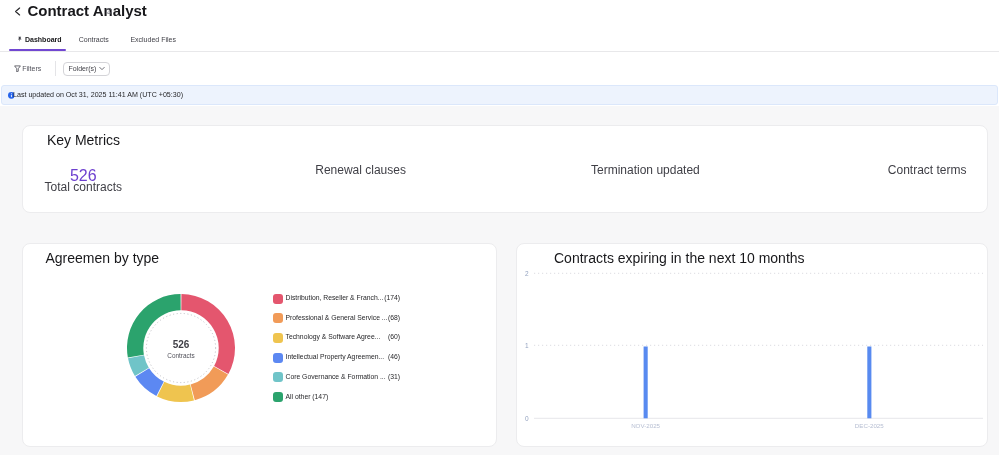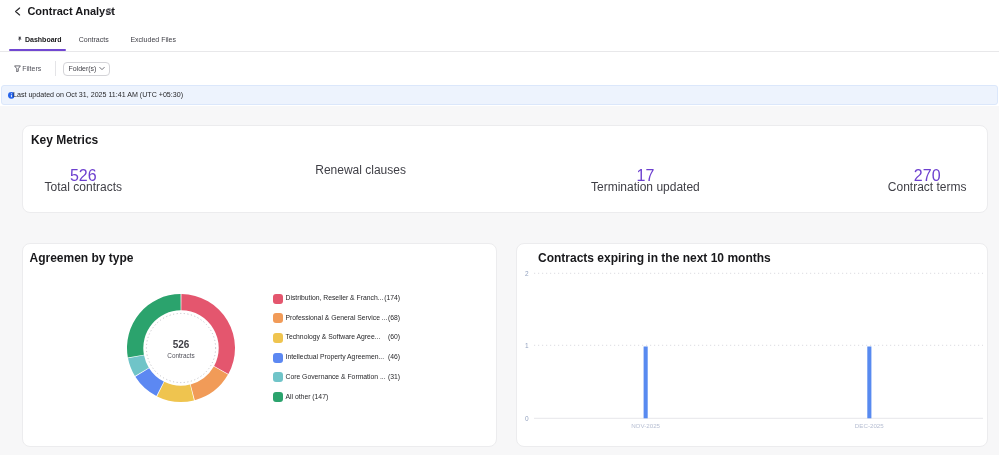--- a/index.html
+++ b/index.html
@@ -1,35 +1,35 @@
 <!DOCTYPE html>
 <html><head>
 <meta charset="utf-8">
 <style>
 * { margin:0; padding:0; box-sizing:border-box; }
 html,body { font-family:"Liberation Sans", sans-serif; }
 body { width:999px; height:455px; background:#ffffff; position:relative; overflow:hidden; }
 .abs { position:absolute; }
 .card { position:absolute; background:#ffffff; border:1px solid #ececee; border-radius:8px; }
-.ctitle { position:absolute; font-size:12px; font-weight:700; color:#18181b; line-height:8px; }
+.ctitle { position:absolute; font-size:14px; font-weight:400; color:#18181b; line-height:8px;margin-left:16px; }
 .lgrow { position:relative; height:19.7px; }
 .lgsw { position:absolute; left:0; top:5px; width:10px; height:10px; border-radius:3px; }
 .lgtx { position:absolute; left:12.5px; top:5.5px; font-size:6.8px; color:#27272a; white-space:nowrap; }
 .lgct { position:absolute; right:0; top:5.5px; font-size:6.8px; color:#27272a; }
 .mnum { font-size:16px; color:#6d40cf; line-height:17px; }
 .mlab { font-size:12px; color:#3f3f46; line-height:9px; margin-top:-0.8px; }
 .metric { position:absolute; width:140px; text-align:center; top:166.5px; }
 </style>
 </head>
 <body>
 
 <svg class="abs" style="left:13.6px;top:6.6px;" width="7" height="9" viewBox="0 0 7 9">
   <polyline points="5.6,1 1.6,4.5 5.6,8" fill="none" stroke="#27272a" stroke-width="1.15" stroke-linecap="round" stroke-linejoin="round"></polyline>
 </svg>
-<div class="abs" style="left:27.4px;top:6.4px;font-size:11px;font-weight:700;color:#18181b;line-height:10px;">Contract Analyst</div>
+<div class="abs" style="left:27.4px;top:6.4px;font-size:15px;font-weight:700;color:#18181b;line-height:10px;">Contract Analyst</div>
 <svg class="abs" style="left:106.3px;top:7.8px;" width="6" height="6" viewBox="0 0 8 8">
   <circle cx="4" cy="4" r="3.5" fill="none" stroke="#71717a" stroke-width="1"></circle>
   <rect x="3.5" y="3.5" width="1" height="2.6" fill="#71717a"></rect>
   <rect x="3.5" y="1.7" width="1" height="1" fill="#71717a"></rect>
 </svg>
 
 <div class="abs" style="left:0;top:50.9px;width:999px;height:1px;background:#e8e8ea;"></div>
 <svg class="abs" style="left:16.8px;top:36.2px;" width="5.5" height="6" viewBox="0 0 24 24">
     <path fill="#3f3f46" d="M16 9V4h1c.55 0 1-.45 1-1s-.45-1-1-1H7c-.55 0-1 .45-1 1s.45 1 1 1h1v5c0 1.66-1.34 3-3 3v2h5.97v7l1 1 1-1v-7H19v-2c-1.66 0-3-1.34-3-3z"></path>
   </svg>
@@ -63,25 +63,23 @@
 <div class="card" style="left:22px;top:125px;width:966px;height:88px;"></div>
 <div class="ctitle" style="left:30.9px;top:135.5px;">Key Metrics</div>
 <div class="metric" style="left:13.3px;">
     <div class="mnum">526</div>
     <div class="mlab">Total contracts</div>
   </div>
 <div class="metric" style="left:290.6px;">
     <div class="mlab">Renewal clauses</div>
   </div>
 <div class="metric" style="left:575.4px;">
-    <div class="mnum">17</div>
     <div class="mlab">Termination updated</div>
   </div>
 <div class="metric" style="left:857.2px;">
-    <div class="mnum">270</div>
     <div class="mlab">Contract terms</div>
   </div>
 
 <div class="card" style="left:22px;top:243px;width:475px;height:204px;"></div>
 <div class="ctitle" style="left:29.5px;top:254.3px;">Agreemen by type</div>
 <svg class="abs" style="left:126px;top:293px;" width="110" height="110" viewBox="0 0 110 110">
   <path d="M55.42 1.00 A54.0 54.0 0 0 1 102.39 80.88 L88.09 73.07 A37.7 37.7 0 0 0 55.30 17.30 Z" fill="#e4566e"></path>
   <path d="M101.98 81.62 A54.0 54.0 0 0 1 68.81 107.20 L64.64 91.45 A37.7 37.7 0 0 0 87.80 73.59 Z" fill="#f19b58"></path>
   <path d="M67.99 107.41 A54.0 54.0 0 0 1 31.12 103.43 L38.33 88.81 A37.7 37.7 0 0 0 64.07 91.59 Z" fill="#efc44f"></path>
   <path d="M30.37 103.05 A54.0 54.0 0 0 1 9.34 83.84 L23.12 75.13 A37.7 37.7 0 0 0 37.80 88.55 Z" fill="#5c88f2"></path>

